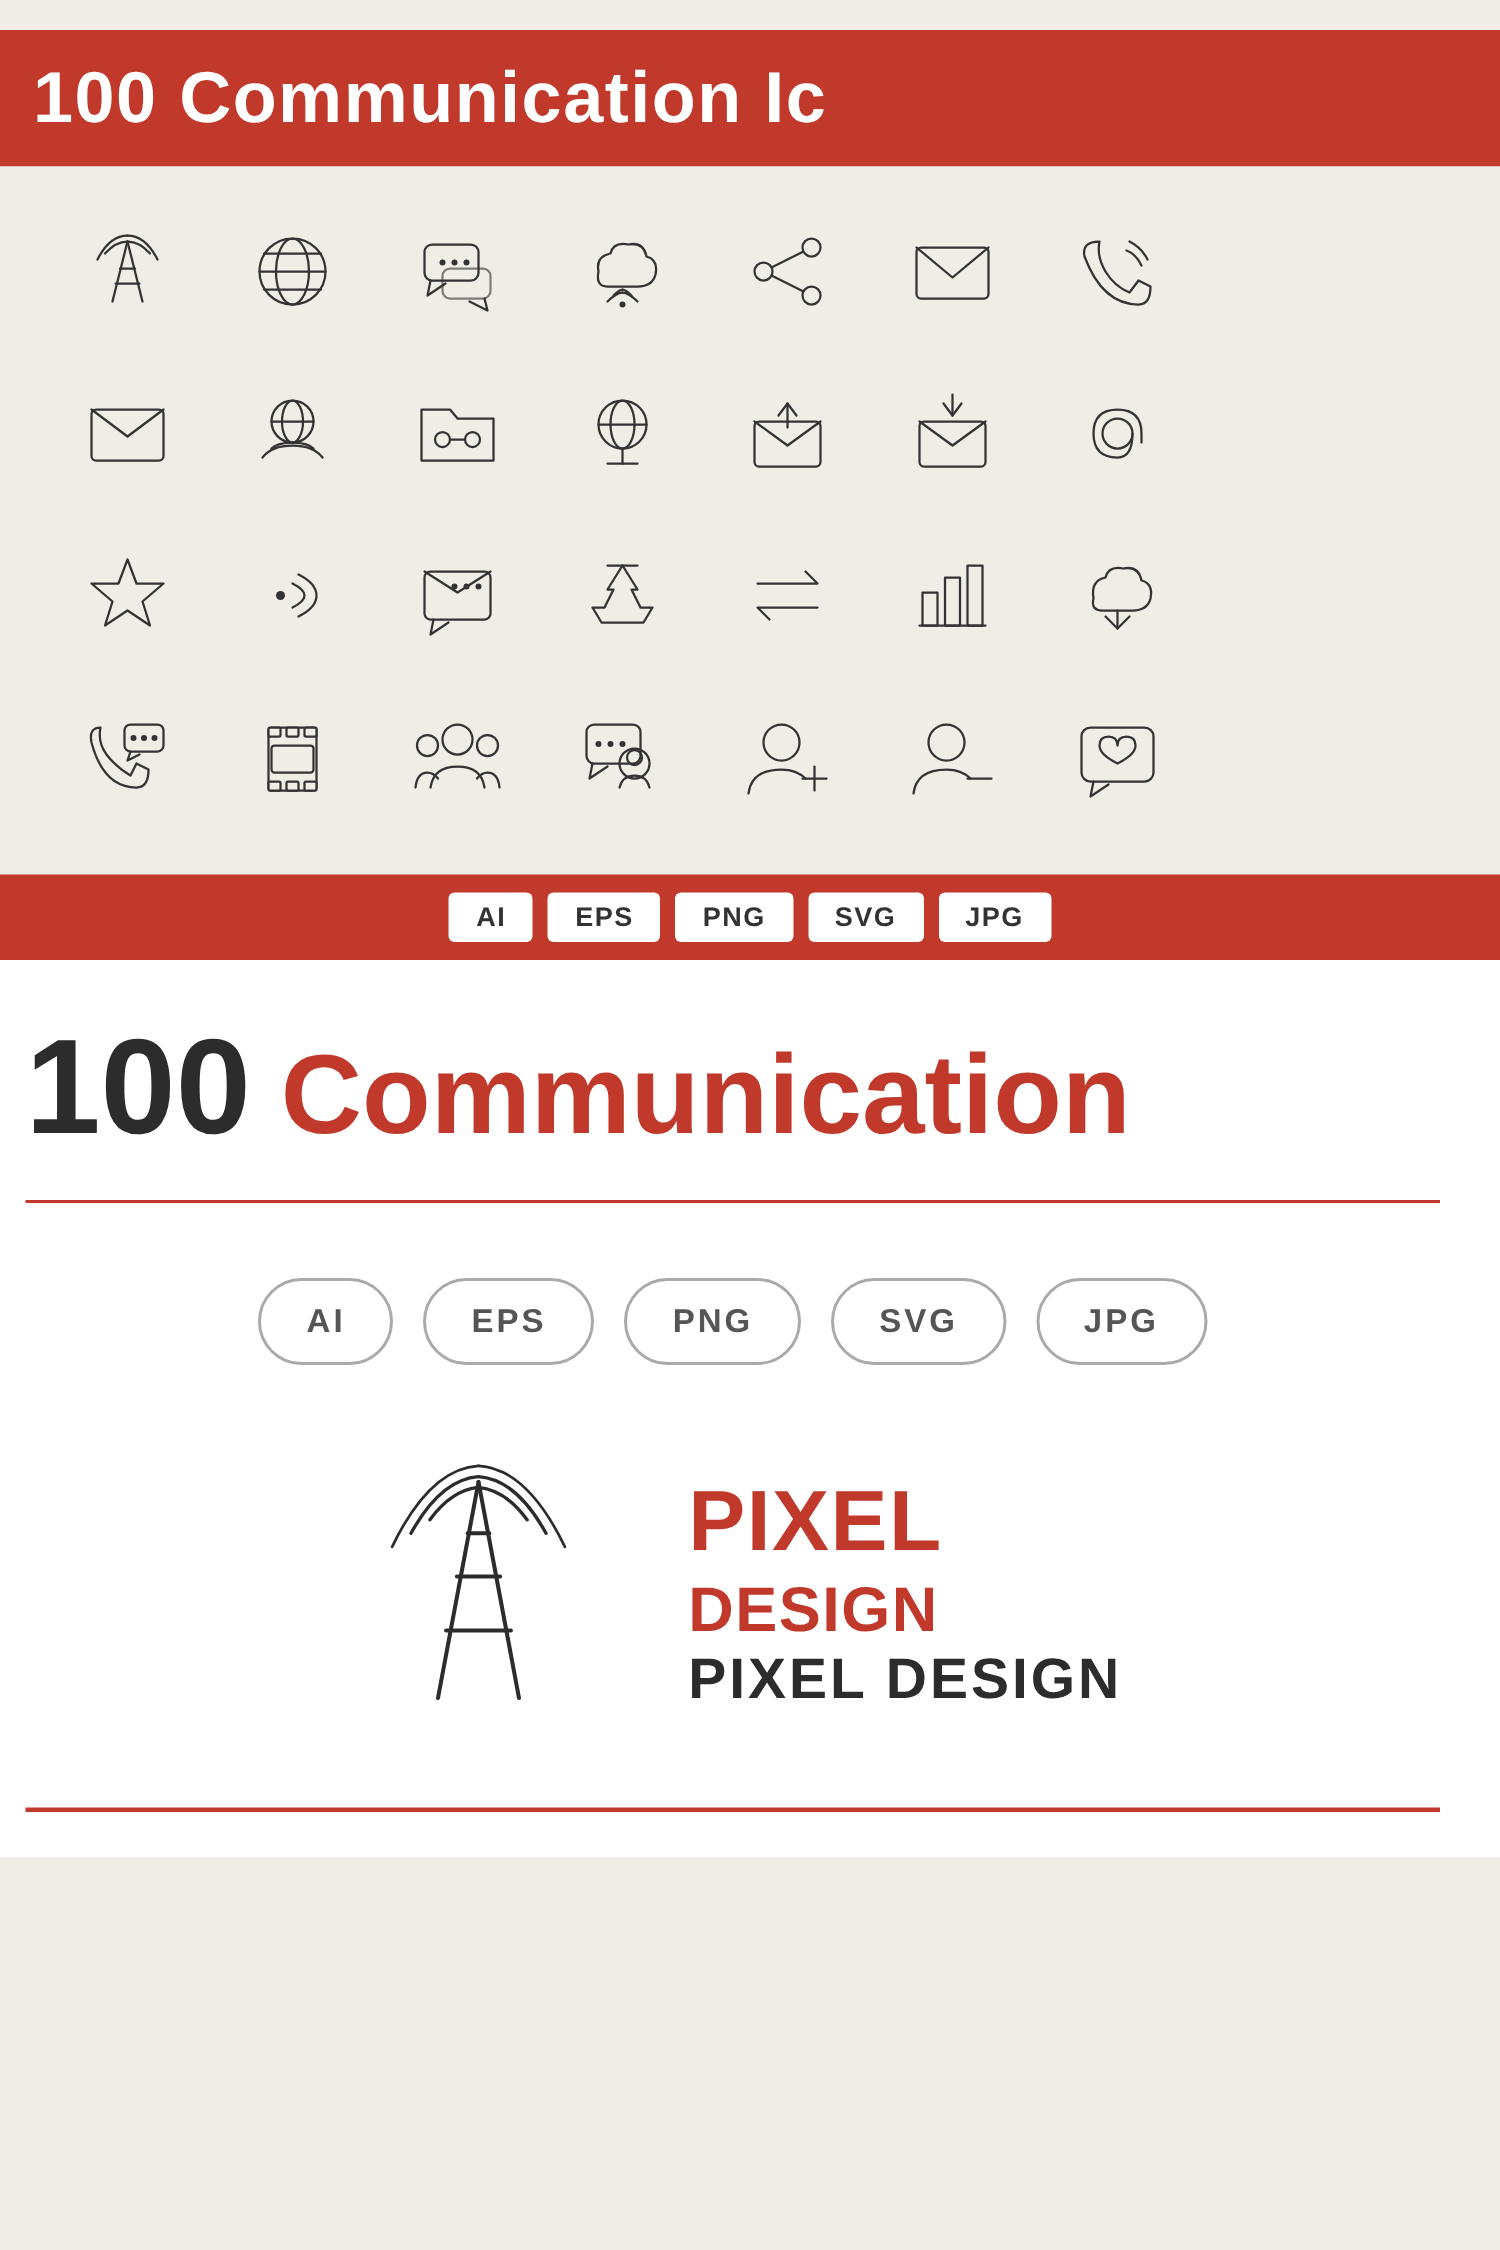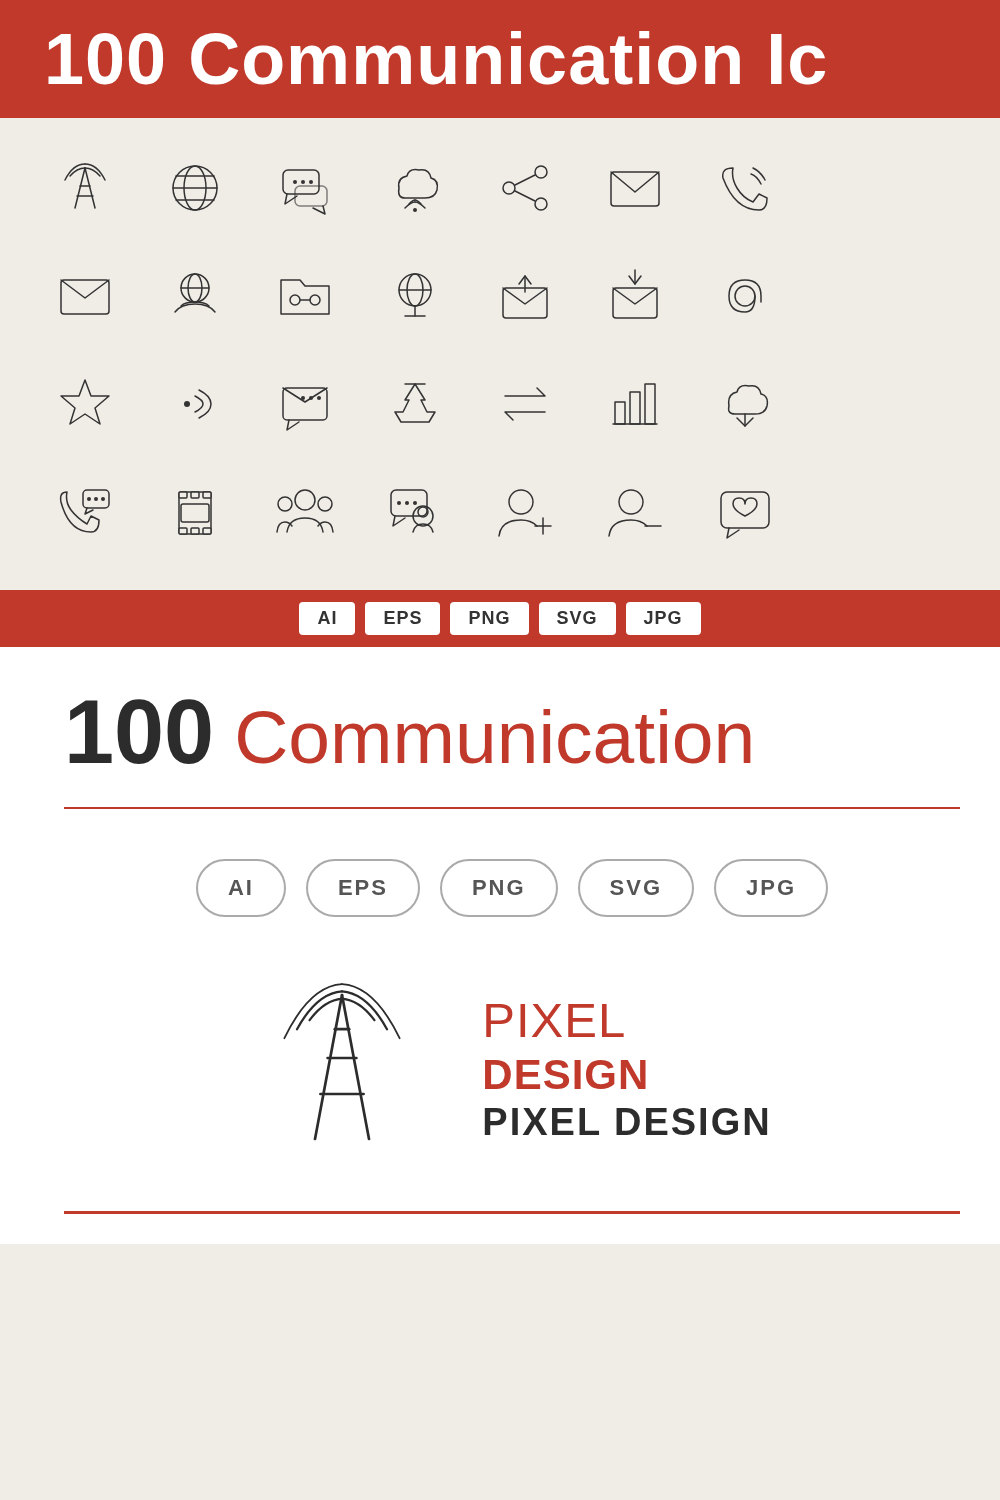--- a/index.html
+++ b/index.html
@@ -8,26 +8,27 @@
       height: 1500px;
       overflow: hidden;
       font-family: 'Arial', sans-serif;
       background: #f0ece6;
     }
 
     
     .top-banner {
       background: #c0392b;
       color: white;
-      font-size: 72px;
-      font-weight: 700;
-      padding: 18px 44px;
+      font-size: 48px;
+      font-weight: 700;
+      padding: 18px 22px;
       white-space: nowrap;
       overflow: hidden;
       letter-spacing: 1px;
+      margin-top: 20px;
     }
 
     
     .icon-grid-section {
       background: #f0ece6;
       padding: 20px 30px;
     }
 
     .icon-row {
       display: flex;
@@ -72,40 +73,40 @@
       font-size: 18px;
       font-weight: 700;
       padding: 6px 18px;
       border-radius: 4px;
       letter-spacing: 1px;
     }
 
     
     .lower-section {
       background: white;
-      padding: 40px 40px 30px 64px;
+      padding: 40px 40px 30px 17px;
     }
 
     .title-line {
       display: flex;
       align-items: baseline;
       gap: 20px;
       margin-bottom: 30px;
     }
 
     .title-number {
       font-size: 90px;
       font-weight: 700;
       color: #2c2c2c;
       line-height: 1;
     }
 
     .title-text {
       font-size: 75px;
-      font-weight: 400;
+      font-weight: 700;
       color: #c0392b;
       line-height: 1;
       white-space: nowrap;
     }
 
     .divider-line {
       height: 2px;
       background: #c0392b;
       margin-bottom: 50px;
       width: 100%;
@@ -148,22 +149,22 @@
       stroke-linejoin: round;
     }
 
     .pixel-perfect-text {
       display: flex;
       flex-direction: column;
       gap: 4px;
     }
 
     .pixel-perfect-line1 {
-      font-size: 49px;
-      font-weight: 400;
+      font-size: 57px;
+      font-weight: 700;
       color: #c0392b;
       line-height: 1.1;
       letter-spacing: 1px;
     }
     .pixel-perfect-line2 {
       font-size: 42px;
       font-weight: 700;
       color: #c0392b;
       line-height: 1.1;
       letter-spacing: 1px;

